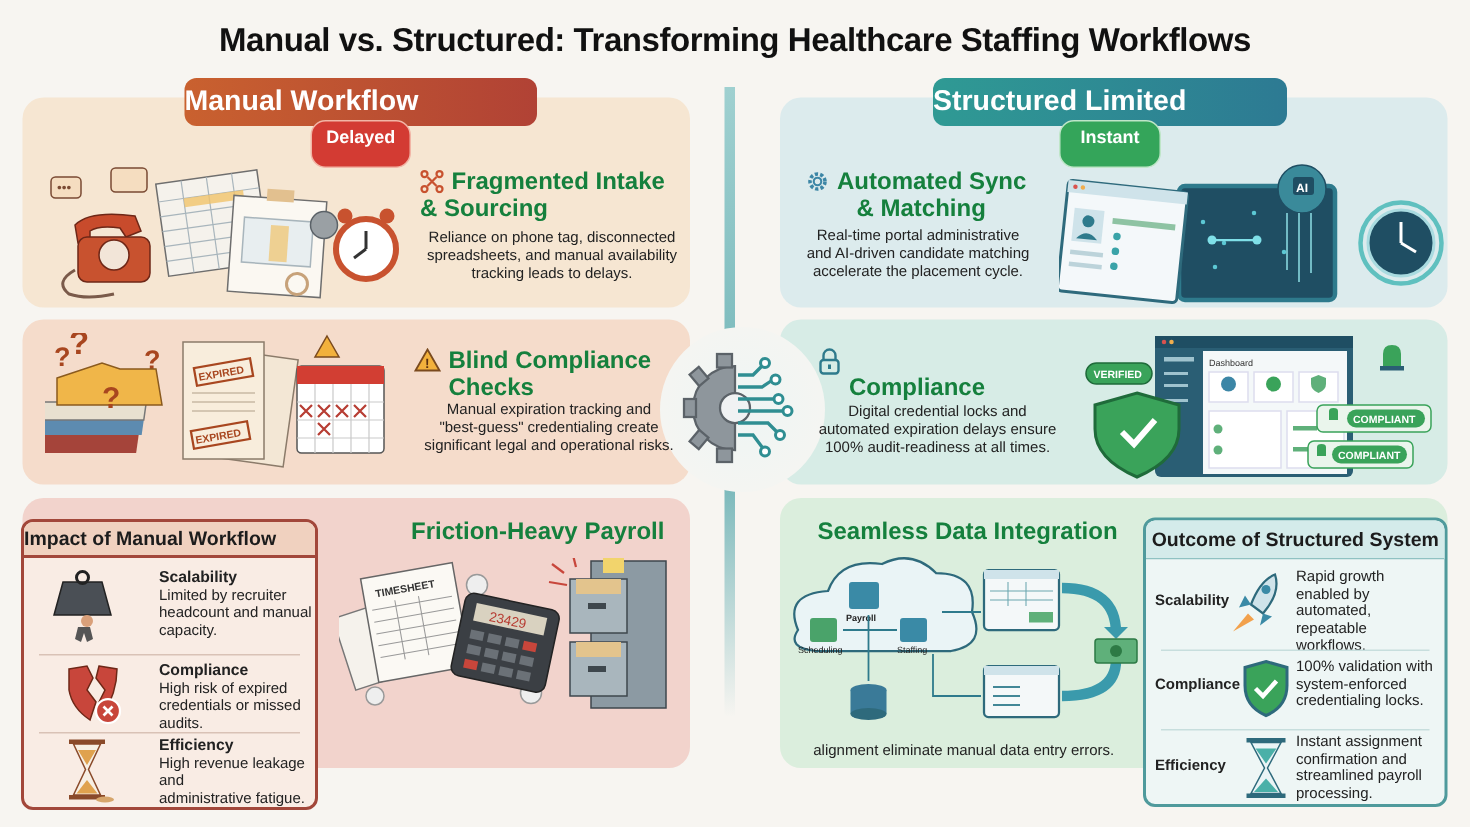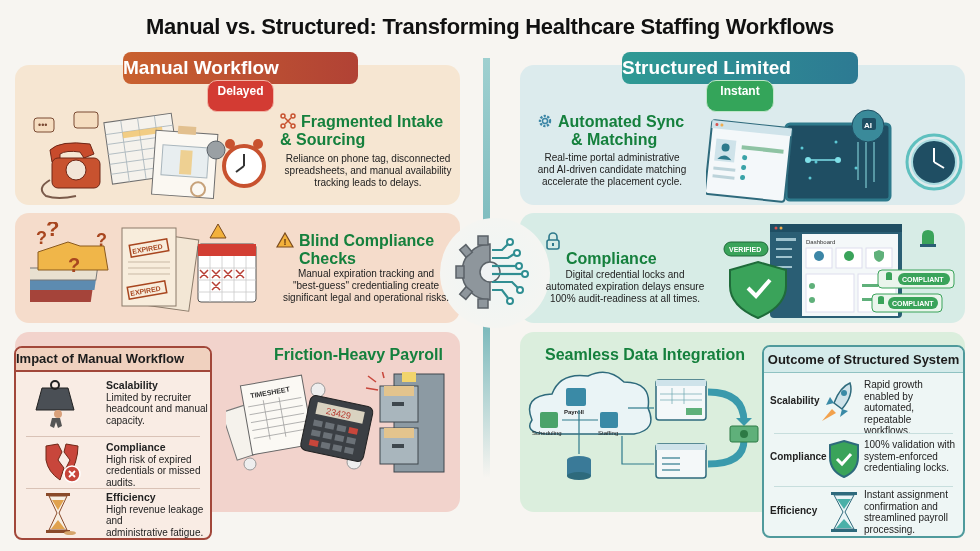--- a/index.html
+++ b/index.html
@@ -409,21 +409,21 @@
       <line x1="140" y1="100" x2="158" y2="100"></line>
     </g>
   <path d="M186 22 q36 0 36 30" fill="none" stroke="#3a9aac" stroke-width="7"></path>
     <path d="M214 48 l8 8 l8 -8 z" fill="#3a9aac"></path>
   <path d="M186 94 q36 0 36 -24" fill="none" stroke="#3a9aac" stroke-width="7"></path>
     <path d="M214 72 l8 -8 l8 8 z" fill="#3a9aac"></path>
   <rect x="208" y="56" width="28" height="16" rx="2" fill="#5fb07a" stroke="#2d7a45"></rect>
     <circle cx="222" cy="64" r="4" fill="#2d7a45"></circle>
 </svg>
 <div class="desc" style="left:530px;top:483px;width:225px">
-  <br>
+  <br><span>alignment eliminate manual data entry errors.</span>
 </div>
 
 <div class="box outcome">
   <div class="hdr">Outcome of Structured System</div>
   <div class="row" style="top:32px;height:50px">
     <div class="olabel" style="left:6px;top:16px">Scalability</div>
     <svg style="position:absolute;left:56px;top:2px" width="36" height="44" viewBox="0 0 36 44">
         <path d="M30 2 Q34 14 22 28 L14 22 Q20 6 30 2 Z" fill="#cfe3ea" stroke="#2e6a7c" stroke-width="1.5"></path>
         <circle cx="24" cy="12" r="3" fill="#3a8aa6"></circle>
         <path d="M14 22 L6 24 L10 16 Z" fill="#3a8aa6"></path>

